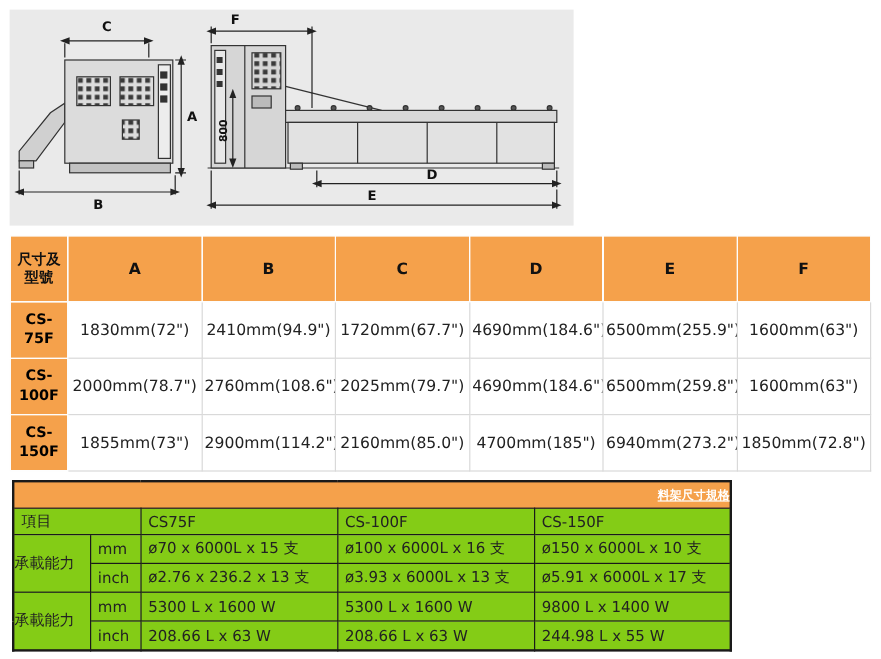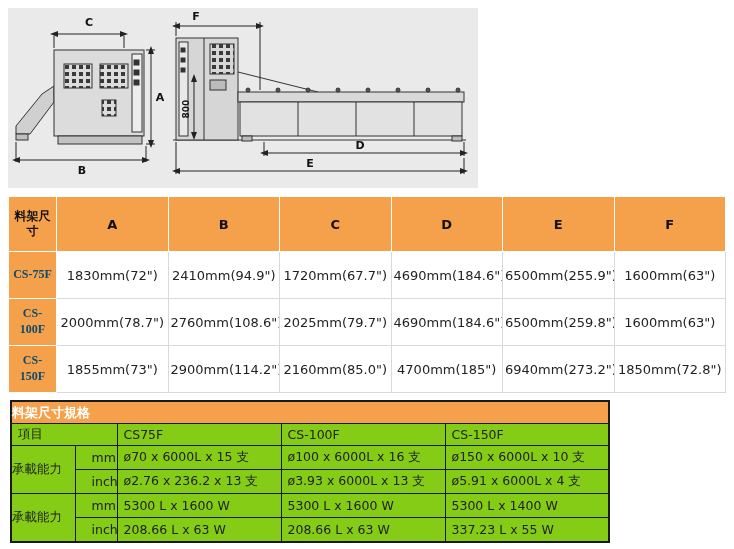--- a/index.html
+++ b/index.html
@@ -10,31 +10,31 @@
   .diagram{position:absolute;top:8px;left:8px;width:470px;height:180px;background:#eaeaea;}
   .diagram svg{display:block;}
   .dim-text{font-size:11px;font-weight:bold;fill:#111;font-family:"DejaVu Sans",sans-serif;}
   .dim-text-sm{font-size:9px;font-weight:bold;fill:#111;font-family:"DejaVu Sans",sans-serif;}
 
   
   .spec-table{position:absolute;top:196px;left:8px;width:718px;border-collapse:collapse;table-layout:fixed;}
   .spec-table th,.spec-table td{border:1px solid #d9d9d9;text-align:center;vertical-align:middle;overflow:hidden;}
   .spec-table thead th{background:#F5A14B;color:#111;font-size:13px;font-weight:bold;height:52px;border:1px solid #fdfdfd;}
   .spec-table th.corner{font-size:12px;line-height:1.25;padding:0 4px;}
-  .spec-table th.model{background:#F5A14B;color:#0c4a6e;font-size:12px;font-weight:bold;border:1px solid #fdfdfd;line-height:1.3;padding:0 3px;font-family:Liberation Serif, serif;}
+  .spec-table th.model{background:#F5A14B;color:#000000;font-size:12px;font-weight:bold;border:1px solid #fdfdfd;line-height:1.3;padding:0 3px;}
   .spec-table td{background:#fff;color:#222;font-size:13px;height:46px;padding:0 2px;}
 
   
   .rack-table{position:absolute;top:400px;left:10px;width:598px;border-collapse:collapse;table-layout:fixed;border:2px solid #1a1a1a;}
   .rack-table td{border:1px solid #1a1a1a;font-size:12.5px;padding:2px 6px;vertical-align:middle;background:#84cc16;}
-  .rack-table td.title{background:#F5A14B;color:#fff;font-weight:bold;text-align:left;font-size:13px;height:19px;padding:1px 0;}
+  .rack-table td.title{background:#F5A14B;color:#fff;font-weight:bold;text-align:right;font-size:10px;height:19px;padding:1px 0;text-decoration:underline;}
   .rack-table tr{height:24px;}
   .rack-table tr.hdr{height:21px;}
   .rack-table td.grp{text-align:left;padding-left:0;}
-  .rack-table td.unit{text-align:left;padding-left:16px;}
+  .rack-table td.unit{text-align:left;padding-left:6px;}
 </style>
 </head>
 <body>
 
 <div class="page">
 
   <div class="diagram">
     <svg viewBox="0 0 470 180" width="470" height="180">
       <defs>
         <marker id="ar" markerWidth="8" markerHeight="8" refX="4" refY="4" orient="auto-start-reverse">
@@ -126,21 +126,21 @@
       <col style="width:48px">
         <col>
         <col>
         <col>
         <col>
         <col>
         <col>
     </colgroup>
     <thead>
       <tr>
-        <th class="corner">料架尺寸</th>
+        <th class="corner">尺寸及型號</th>
         <th>A</th>
         <th>B</th>
         <th>C</th>
         <th>D</th>
         <th>E</th>
         <th>F</th>
       </tr>
     </thead>
     <tbody>
       <tr>
@@ -195,31 +195,31 @@
         <td class="grp" rowspan="2">承載能力</td>
         <td class="unit">mm</td>
         <td>ø70 x 6000L x 15 支</td>
         <td>ø100 x 6000L x 16 支</td>
         <td>ø150 x 6000L x 10 支</td>
       </tr>
       <tr>
         <td class="unit">inch</td>
         <td>ø2.76 x 236.2 x 13 支</td>
         <td>ø3.93 x 6000L x 13 支</td>
-        <td>ø5.91 x 6000L x 4 支</td>
+        <td>ø5.91 x 6000L x 17 支</td>
       </tr>
       <tr>
         <td class="grp" rowspan="2">承載能力</td>
         <td class="unit">mm</td>
         <td>5300 L x 1600 W</td>
         <td>5300 L x 1600 W</td>
-        <td>5300 L x 1400 W</td>
+        <td>9800 L x 1400 W</td>
       </tr>
       <tr>
         <td class="unit">inch</td>
         <td>208.66 L x 63 W</td>
         <td>208.66 L x 63 W</td>
-        <td>337.23 L x 55 W</td>
+        <td>244.98 L x 55 W</td>
       </tr>
     </tbody>
   </table>
 
 </div>
 
 </body></html>

